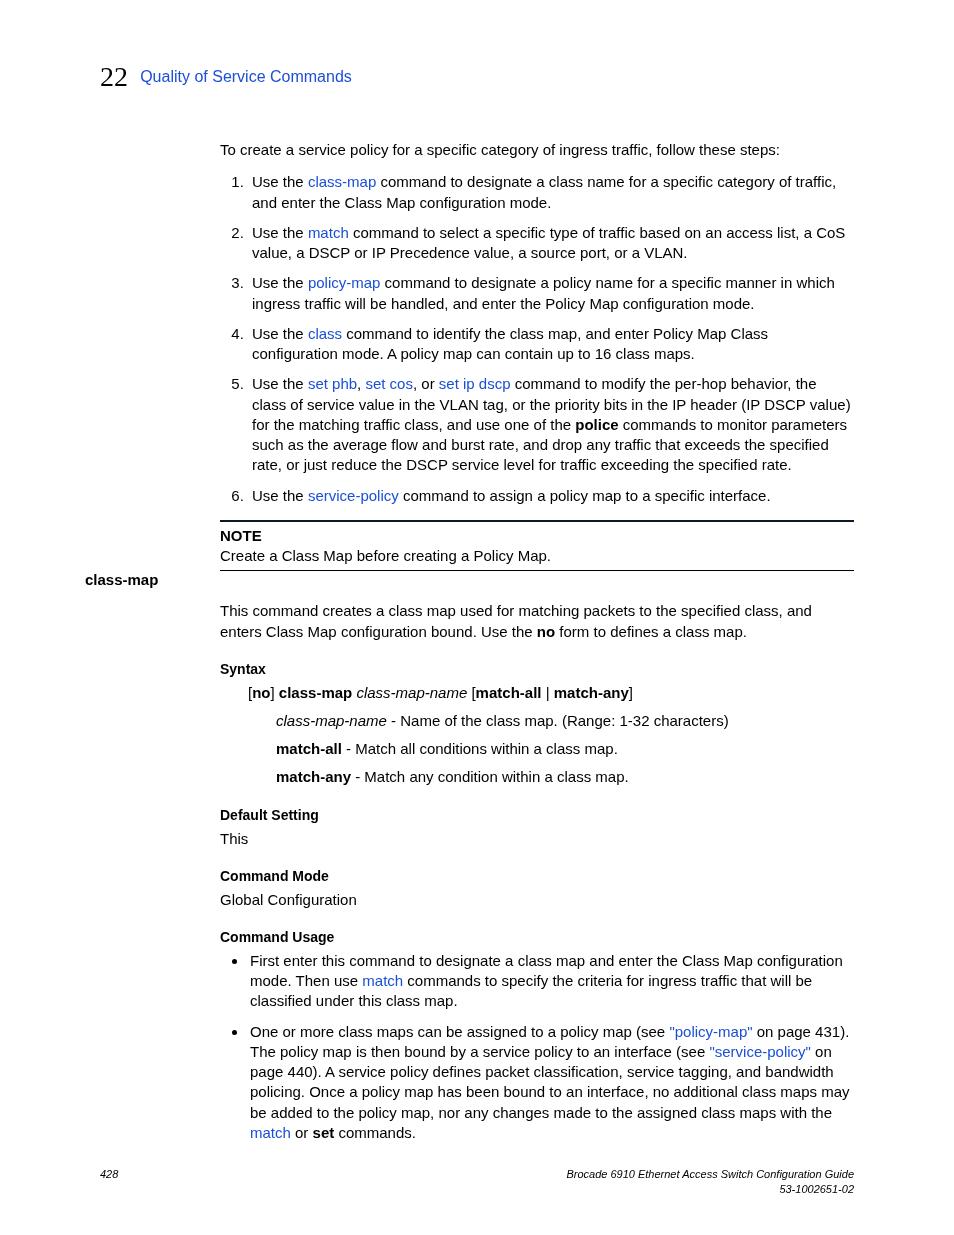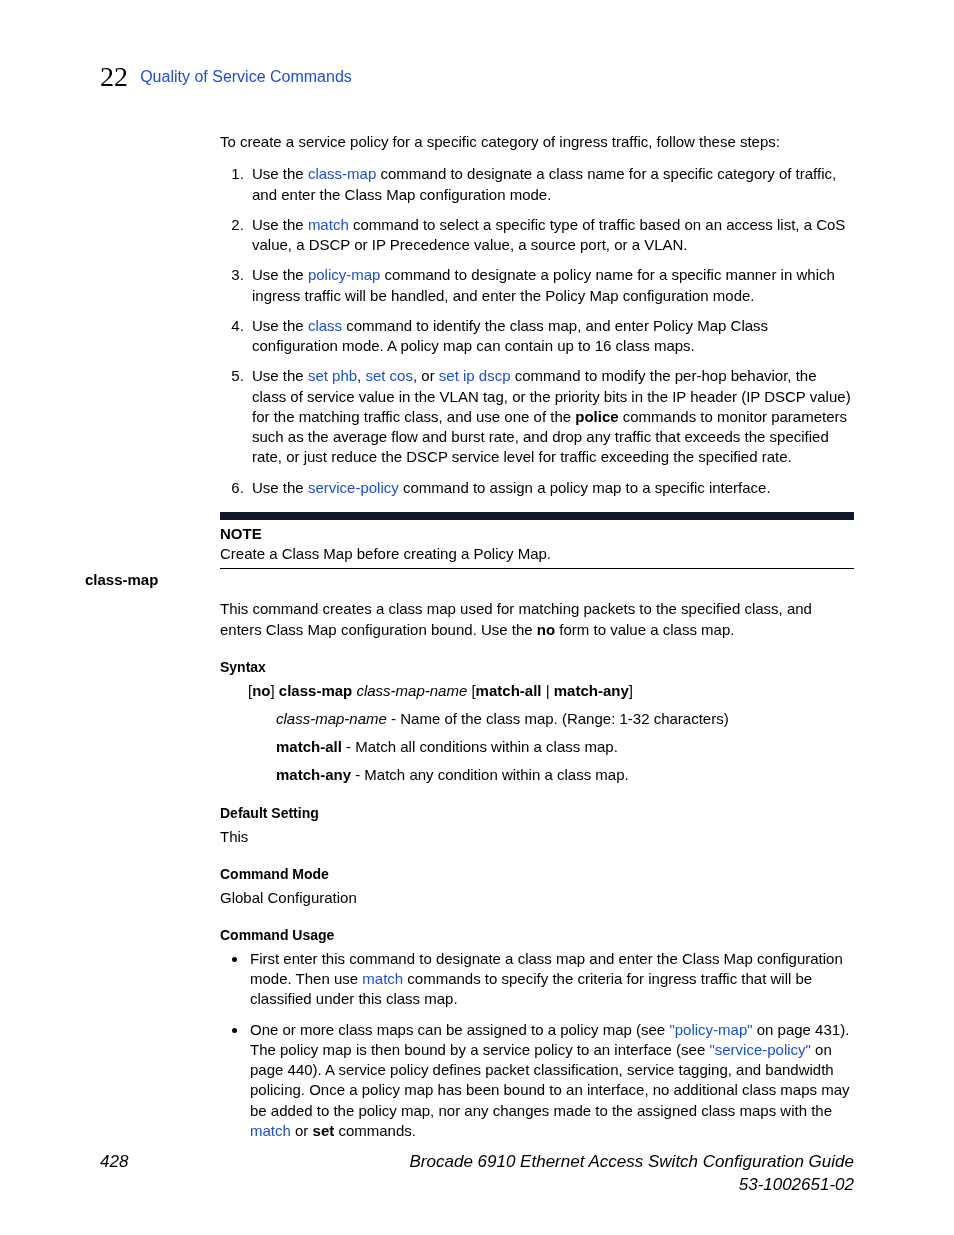--- a/index.html
+++ b/index.html
@@ -29,58 +29,58 @@
   }
   .header-title {
     display: inline-block;
     vertical-align: middle;
     margin-left: 8px;
     font-size: 16px;
     color: #1d4ed8;
   }
   .content {
     position: absolute;
-    top: 132px;
+    top: 140px;
     left: 220px;
     right: 100px;
   }
   .sidebar-label {
     position: absolute;
     left: 85px;
     top: 570px;
     font-weight: bold;
     font-size: 15px;
   }
   p { margin: 0 0 12px 0; }
   ol { margin: 0 0 14px 0; padding-left: 28px; }
   ol li { margin-bottom: 10px; padding-left: 4px; }
   ul { margin: 0 0 14px 0; padding-left: 28px; list-style: disc; }
   ul li { margin-bottom: 10px; padding-left: 2px; }
   .link { color: #1a4fd6; }
   .quoted-link { color: #1a4fd6; }
   .note-block {
-    border-top: 8px solid #0f172a;
+    border-top: 2px solid #0f172a;
     border-bottom: 1px solid #000;
     margin-bottom: 26px;
     padding-top: 4px;
     padding-bottom: 4px;
   }
   .note-title { font-weight: bold; font-family: Arial; }
   .section-h { font-weight: bold; margin-top: 18px; margin-bottom: 4px; font-size: 14px;}
   .indent1 { margin-left: 28px; }
   .indent2 { margin-left: 56px; }
   .param-block { margin-bottom: 8px; }
   .italic { font-style: italic; }
   .footer {
     position: absolute;
     bottom: 38px;
     left: 100px;
     right: 100px;
     font-style: italic;
-    font-size: 17px;
+    font-size: 11px;
   }
   .footer-page { float: left; }
   .footer-right { float: right; text-align: right; }
 </style>
 </head>
 <body>
 
 <div class="header">
   <span class="chapter-num">22</span>
   <span class="header-title">Quality of Service Commands</span>
@@ -112,21 +112,21 @@
       <span>Use the </span><span class="link">service-policy</span><span> command to assign a policy map to a specific interface.</span>
     </li>
   </ol>
 
   <div class="note-block">
     <div class="note-title">NOTE</div>
     <div>Create a Class Map before creating a Policy Map.</div>
   </div>
 
   <p style="margin-top:30px">
-    <span>This command creates a class map used for matching packets to the specified class, and enters Class Map configuration bound. Use the </span><b>no</b><span> form to value a class map.</span>
+    <span>This command creates a class map used for matching packets to the specified class, and enters Class Map configuration bound. Use the </span><b>no</b><span> form to defines a class map.</span>
   </p>
 
   <div class="section-h">Syntax</div>
   <div class="indent1 param-block">
     <span>[</span><b>no</b><span>] </span><b>class-map</b><span> </span><span class="italic">class-map-name</span><span> [</span><b>match-all</b><span> | </span><b>match-any</b><span>]</span>
   </div>
   <div class="indent2 param-block">
     <span class="italic">class-map-name</span><span> - Name of the class map. (Range: 1-32 characters)</span>
   </div>
   <div class="indent2 param-block">

